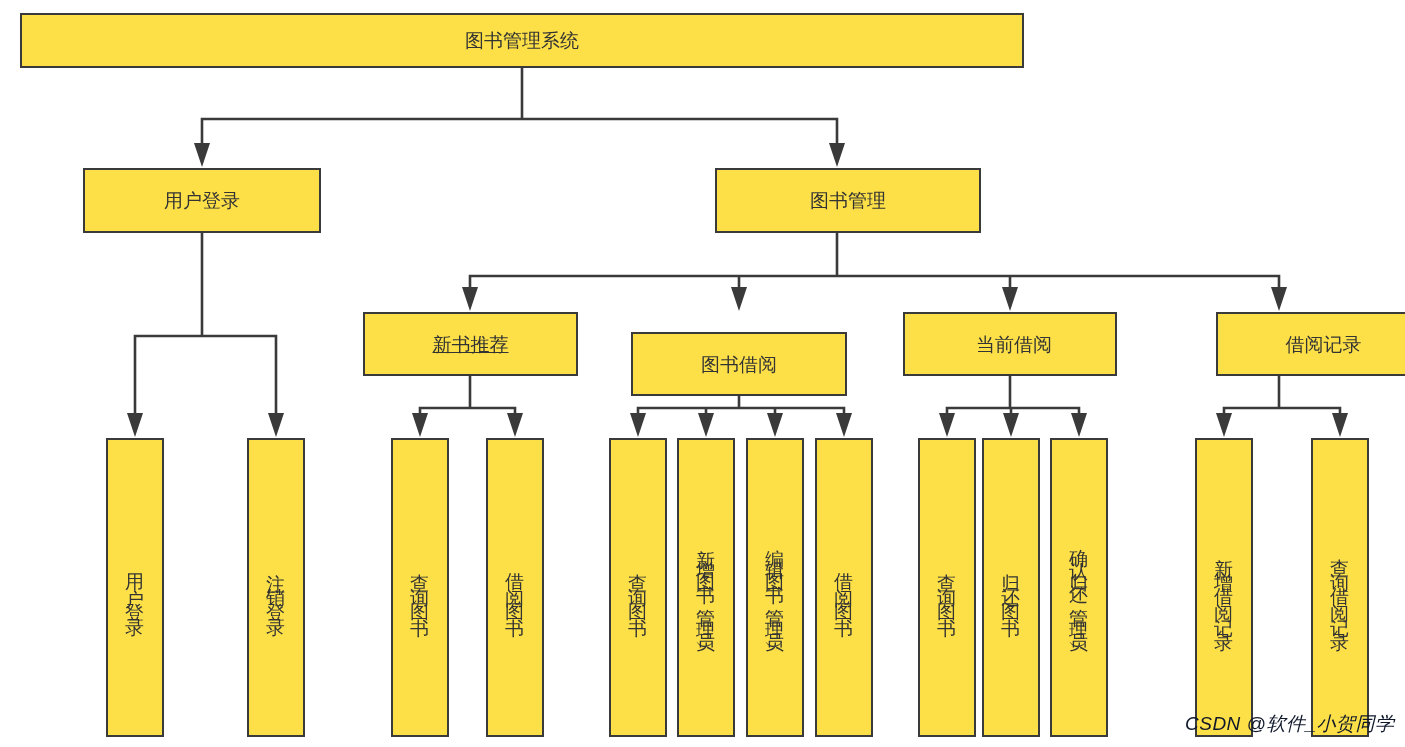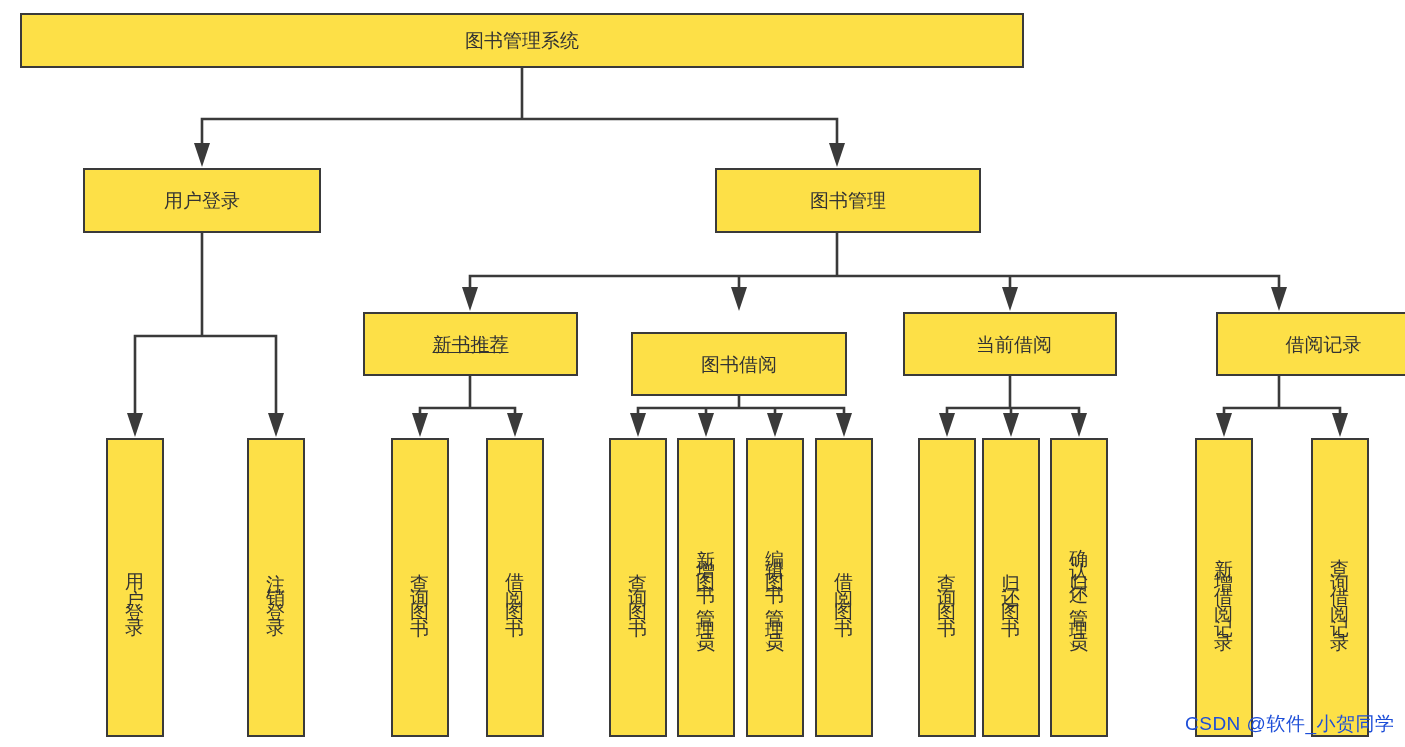--- a/index.html
+++ b/index.html
@@ -15,21 +15,21 @@
     position:absolute; box-sizing:border-box; background:#fde047;
     border:2.5px solid #3a3a3a; display:flex; align-items:center; justify-content:center;
     font-size:19px; line-height:1; white-space:nowrap; z-index:2;
   }
   .node.v {
     writing-mode:vertical-rl; text-orientation:mixed; letter-spacing:15px;
   }
   .node.v.long { letter-spacing:12px; }
   .watermark {
     position:absolute; left:1185px; top:711px; z-index:5;
-    font-size:19px; color:#1d4ed8; white-space:nowrap; letter-spacing:0.5px;
+    font-size:19px; color:#0f172a; white-space:nowrap; letter-spacing:0.5px;font-style:italic;
   }
 </style>
 </head>
 <body>
 
 <div class="stage">
 
   <svg class="wires" width="1405" height="747" viewBox="0 0 1405 747">
 
     <path class="wire" d="M522 68 V119 M202 119 H837 M202 119 V146 M837 119 V146"></path>

